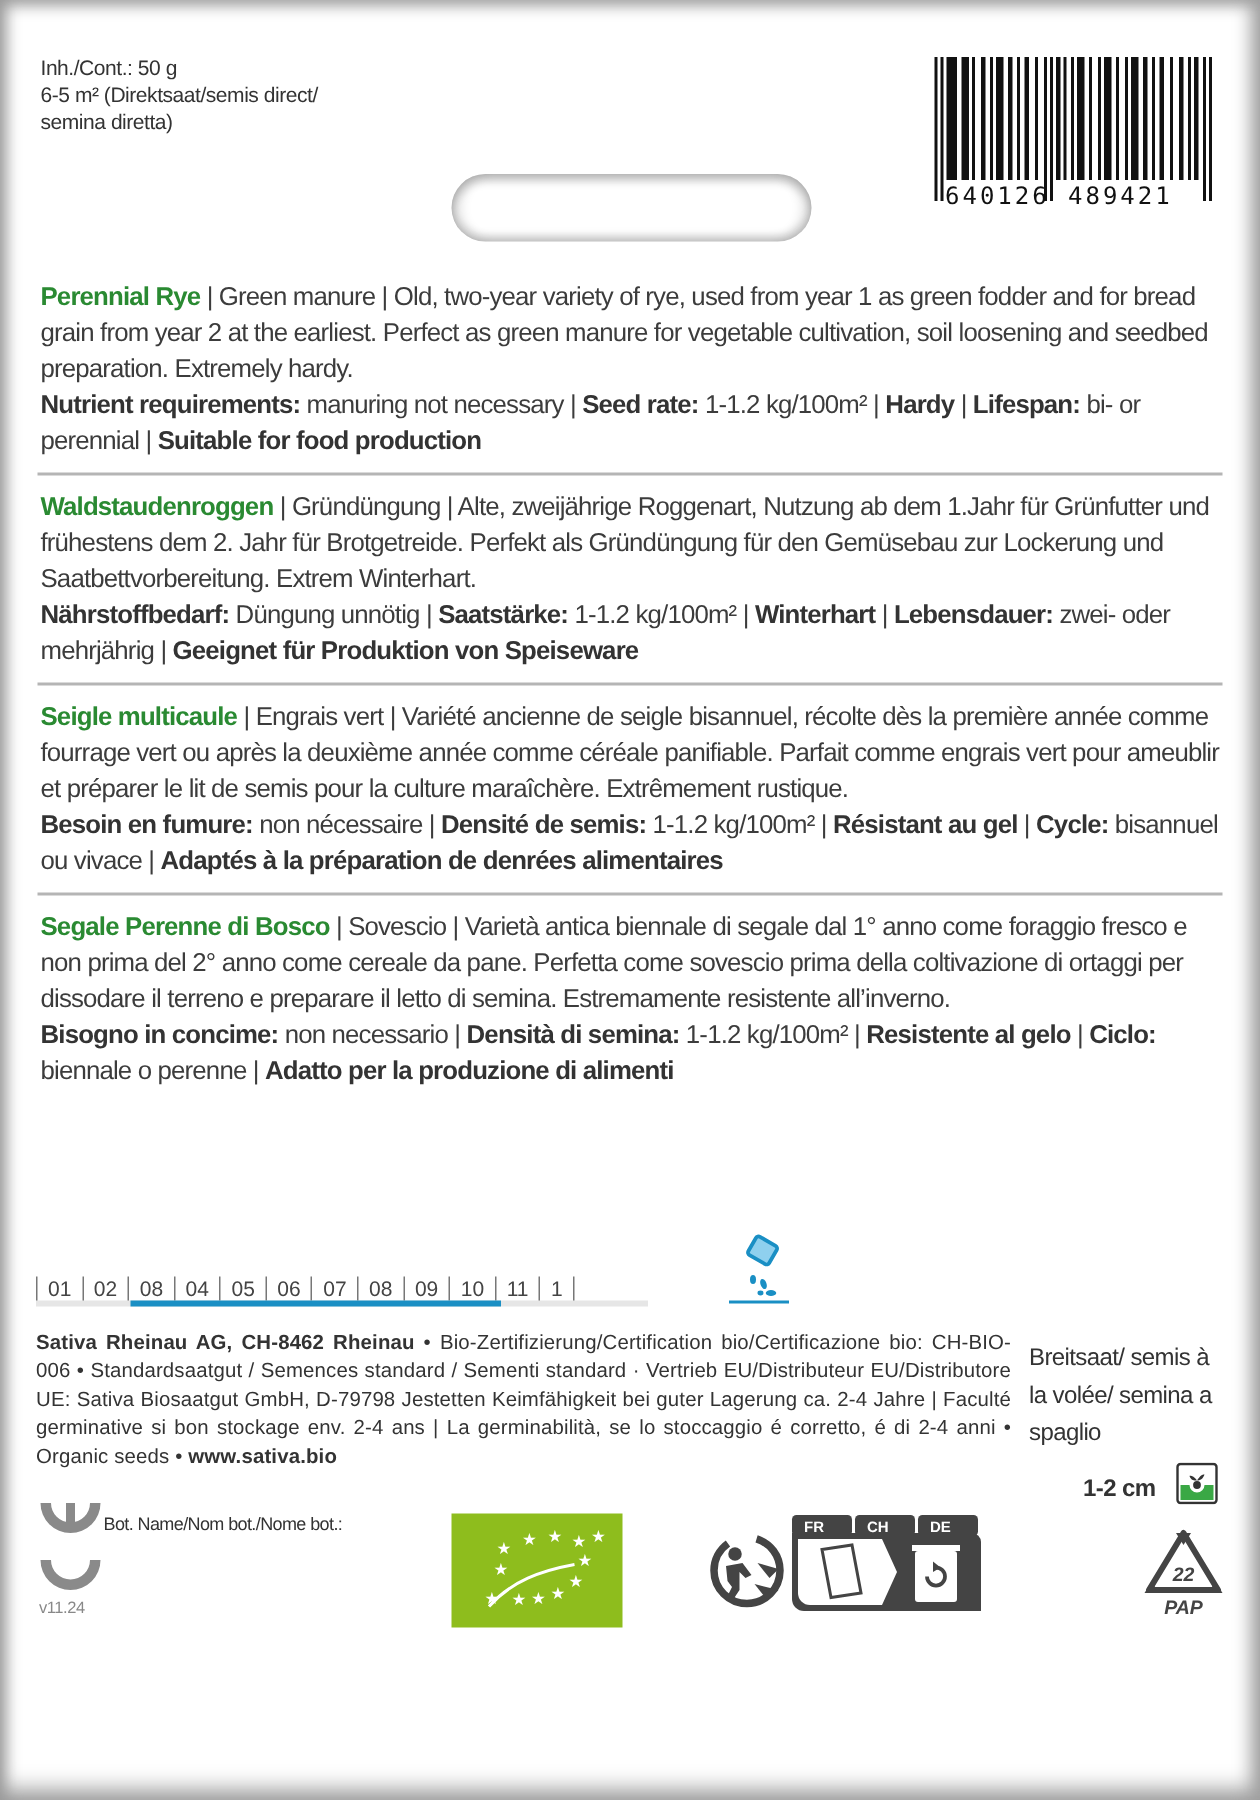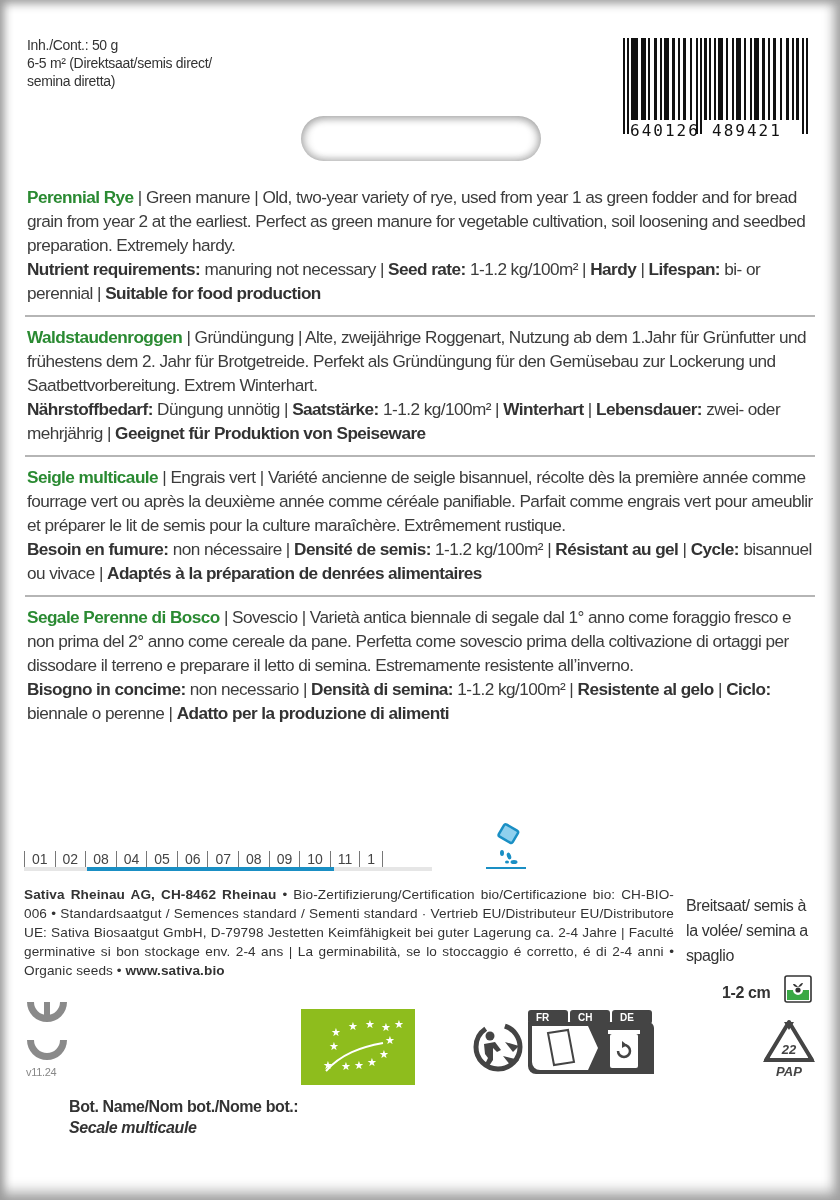--- a/index.html
+++ b/index.html
@@ -22,21 +22,21 @@
   .months span.m:last-child{border-right:1px solid #777;}
   .month-bar{position:absolute;left:24px;top:867px;width:408px;height:4px;background:#e6e6e6;}
   .month-bar .active{position:absolute;left:63px;width:247px;height:4px;background:#1a8fc4;}
   .sow-icon{position:absolute;left:485px;top:822px;width:50px;height:48px;}
   .legal{position:absolute;left:24px;top:885px;width:650px;font-size:13.6px;line-height:19px;color:#333;text-align:justify;letter-spacing:0.1px;}
   .legal b{color:#333;}
   .sowing-text{position:absolute;left:686px;top:893px;width:135px;font-size:16px;line-height:25px;color:#333;letter-spacing:-0.4px;}
   .depth{position:absolute;left:722px;top:984px;font-size:16px;color:#333;letter-spacing:-0.4px;font-weight:bold;}
   .depth-icon{position:absolute;left:784px;top:975px;width:28px;height:28px;}
   .logo-w{position:absolute;left:25px;top:1000px;width:44px;height:86px;}
-  .botname{position:absolute;left:69px;top:1096px;font-size:16px;line-height:21px;color:#333;letter-spacing:-0.4px;font-weight:bold;}
+  .botname{position:absolute;left:69px;top:1006px;font-size:12px;line-height:21px;color:#333;letter-spacing:-0.4px;}
   .botname i{display:block;}
   .version{position:absolute;left:26px;top:1066px;font-size:11px;color:#888;letter-spacing:-0.3px;}
   .eu-logo{position:absolute;left:301px;top:1009px;width:114px;height:76px;background:#8ebd1d;}
   .triman{position:absolute;left:471px;top:1020px;width:54px;height:54px;}
   .info-fr{position:absolute;left:526px;top:1008px;width:130px;height:68px;}
   .info-it{position:absolute;left:654px;top:1008px;width:94px;height:70px;}
   .pap{position:absolute;left:760px;top:1018px;width:58px;height:62px;font-style:italic;}
 </style>
 </head>
 <body>
@@ -168,21 +168,20 @@
   <div class="logo-w">
     <svg width="44" height="86" viewBox="0 0 44 86">
       <path d="M2 2 H9 A13 13 0 0 0 35 2 H42 A20 20 0 0 1 2 2 Z" fill="#8a8a8a"></path>
       <rect x="19" y="2" width="6" height="18" fill="#8a8a8a"></rect>
       <path d="M2 40 H9 A13 13 0 0 0 35 40 H42 A20 20 0 0 1 2 40 Z" fill="#8a8a8a"></path>
     </svg>
   </div>
   <div class="version">v11.24</div>
   <div class="botname">
     <span>Bot. Name/Nom bot./Nome bot.:</span>
-    <i>Secale multicaule</i>
   </div>
 
   <div class="eu-logo">
     <svg width="114" height="76" viewBox="0 0 114 76">
       <g fill="#fff" font-size="11" font-family="DejaVu Sans, sans-serif">
         <text x="30" y="27">★</text>
           <text x="47" y="21">★</text>
           <text x="64" y="19">★</text>
           <text x="80" y="22">★</text>
           <text x="93" y="19">★</text>

